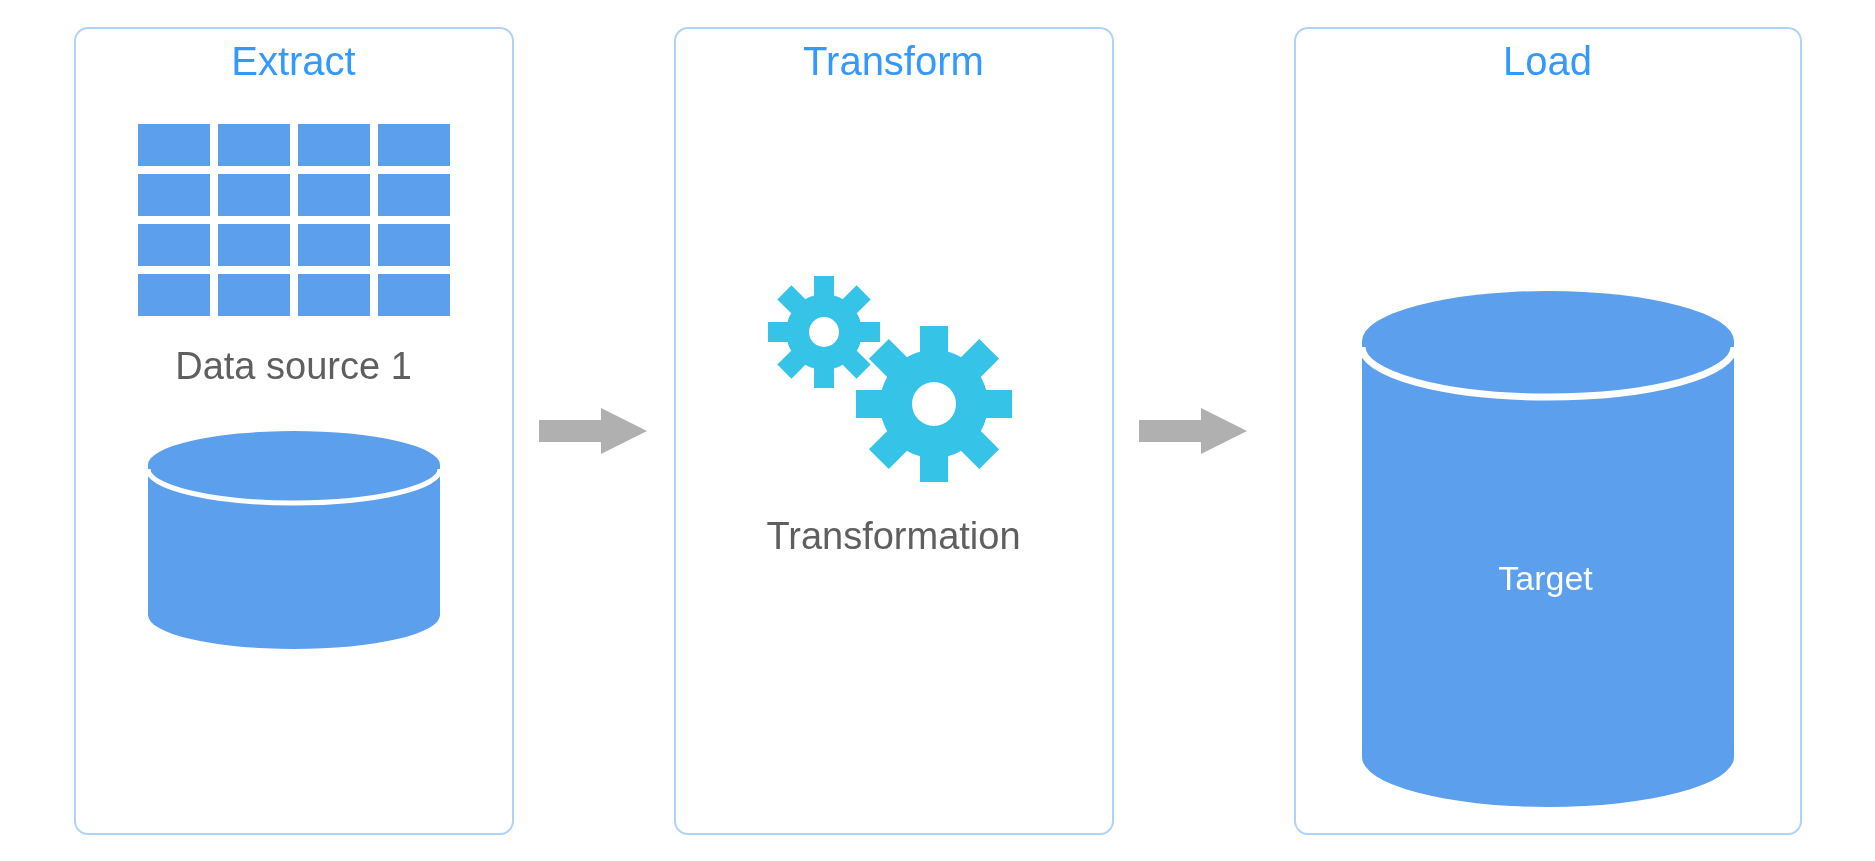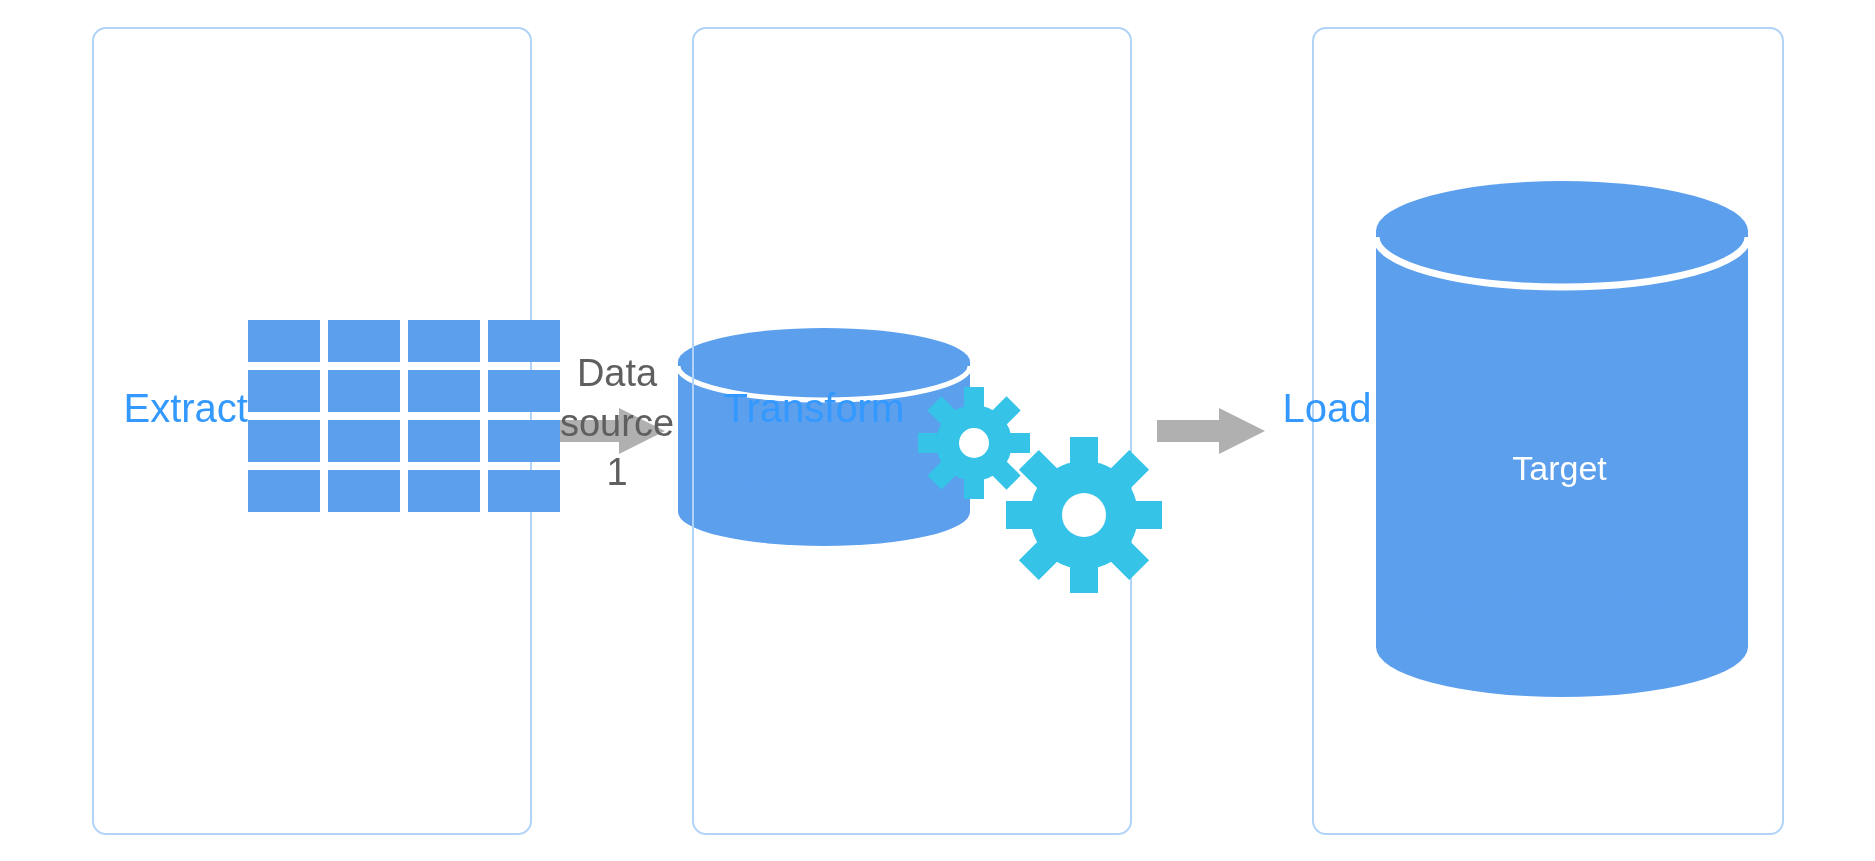--- a/index.html
+++ b/index.html
@@ -12,34 +12,34 @@
       align-items: center;
       justify-content: center;
       gap: 20px;
       padding: 20px;
     }
     .stage {
       border: 2px solid #B0D3F7;
       border-radius: 14px;
       padding: 10px 30px 24px 30px;
       display: flex;
-      flex-direction: row;
+      flex-direction: column;
       align-items: center;
       height: 808px;
       position: relative;
     }
     .stage-title {
       font-size: 40px;
       font-weight: 400;
       color: #3399FF;
       margin-bottom: 30px;
     }
     .stage-extract { width: 440px; justify-content: flex-start; }
     .stage-transform { width: 440px; justify-content: flex-start; }
-    .stage-load { width: 472px; justify-content: flex-end; margin-left: 20px; }
+    .stage-load { width: 508px; justify-content: space-between; margin-left: 20px; }
     .arrow {
       display: flex;
       align-items: center;
       justify-content: center;
       width: 120px;
       height: 808px;
     }
     .arrow svg { width: 110px; height: 50px; }
     .label {
       font-size: 38px;
@@ -152,20 +152,21 @@
           <rect x="-14" y="-78" width="28" height="34" transform="rotate(225)"></rect>
           <rect x="-14" y="-78" width="28" height="34" transform="rotate(270)"></rect>
           <rect x="-14" y="-78" width="28" height="34" transform="rotate(315)"></rect>
         </g>
         <circle r="54" fill="#35C3E8"></circle>
         <circle r="22" fill="#ffffff"></circle>
       </g>
     </svg>
   </div>
   <div class="label">
+    <span class="multiline">Transformation</span>
   </div>
 </div>
 
 <div class="arrow">
   <svg viewBox="0 0 110 50">
     <polygon points="0,14 62,14 62,2 108,25 62,48 62,36 0,36" fill="#B0B0B0"></polygon>
   </svg>
 </div>
 
 <div class="stage stage-load">

